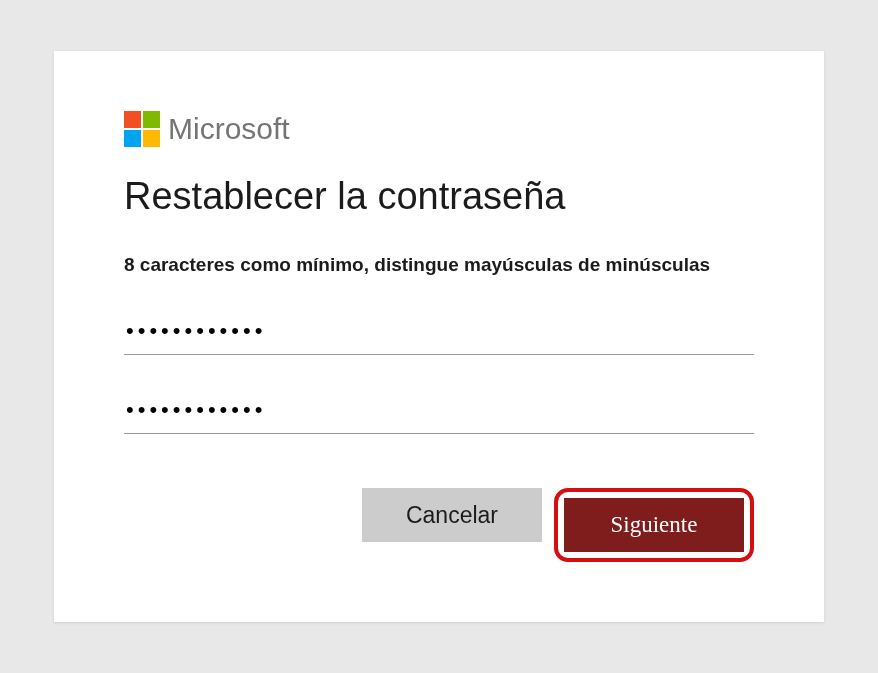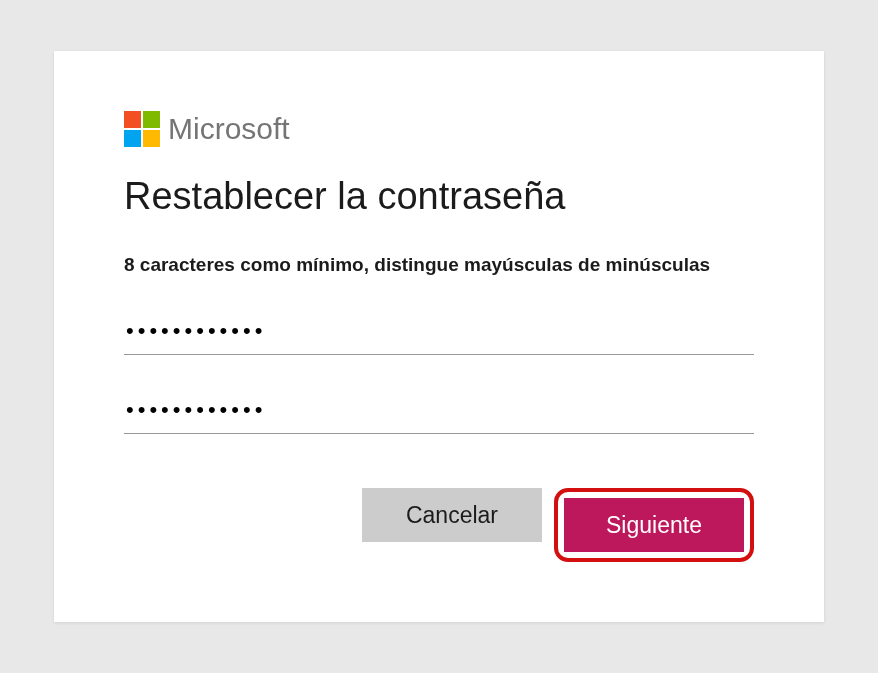--- a/index.html
+++ b/index.html
@@ -71,22 +71,23 @@
       display: flex;
       align-items: center;
       justify-content: center;
       text-align: center;
     }
     .btn-cancel {
       background-color: #cccccc;
       color: #1b1b1b;
     }
     .btn-next {
-      background-color: #be185d;
+      background-color: #7f1d1d;
       color: #ffffff;
+      font-family: Liberation Serif, serif;
     }
     .highlight-wrapper {
       border: 4px solid #d30f0f;
       border-radius: 14px;
       padding: 6px;
       display: inline-flex;
     }
     .logo-svg {
       display: block;
     }

